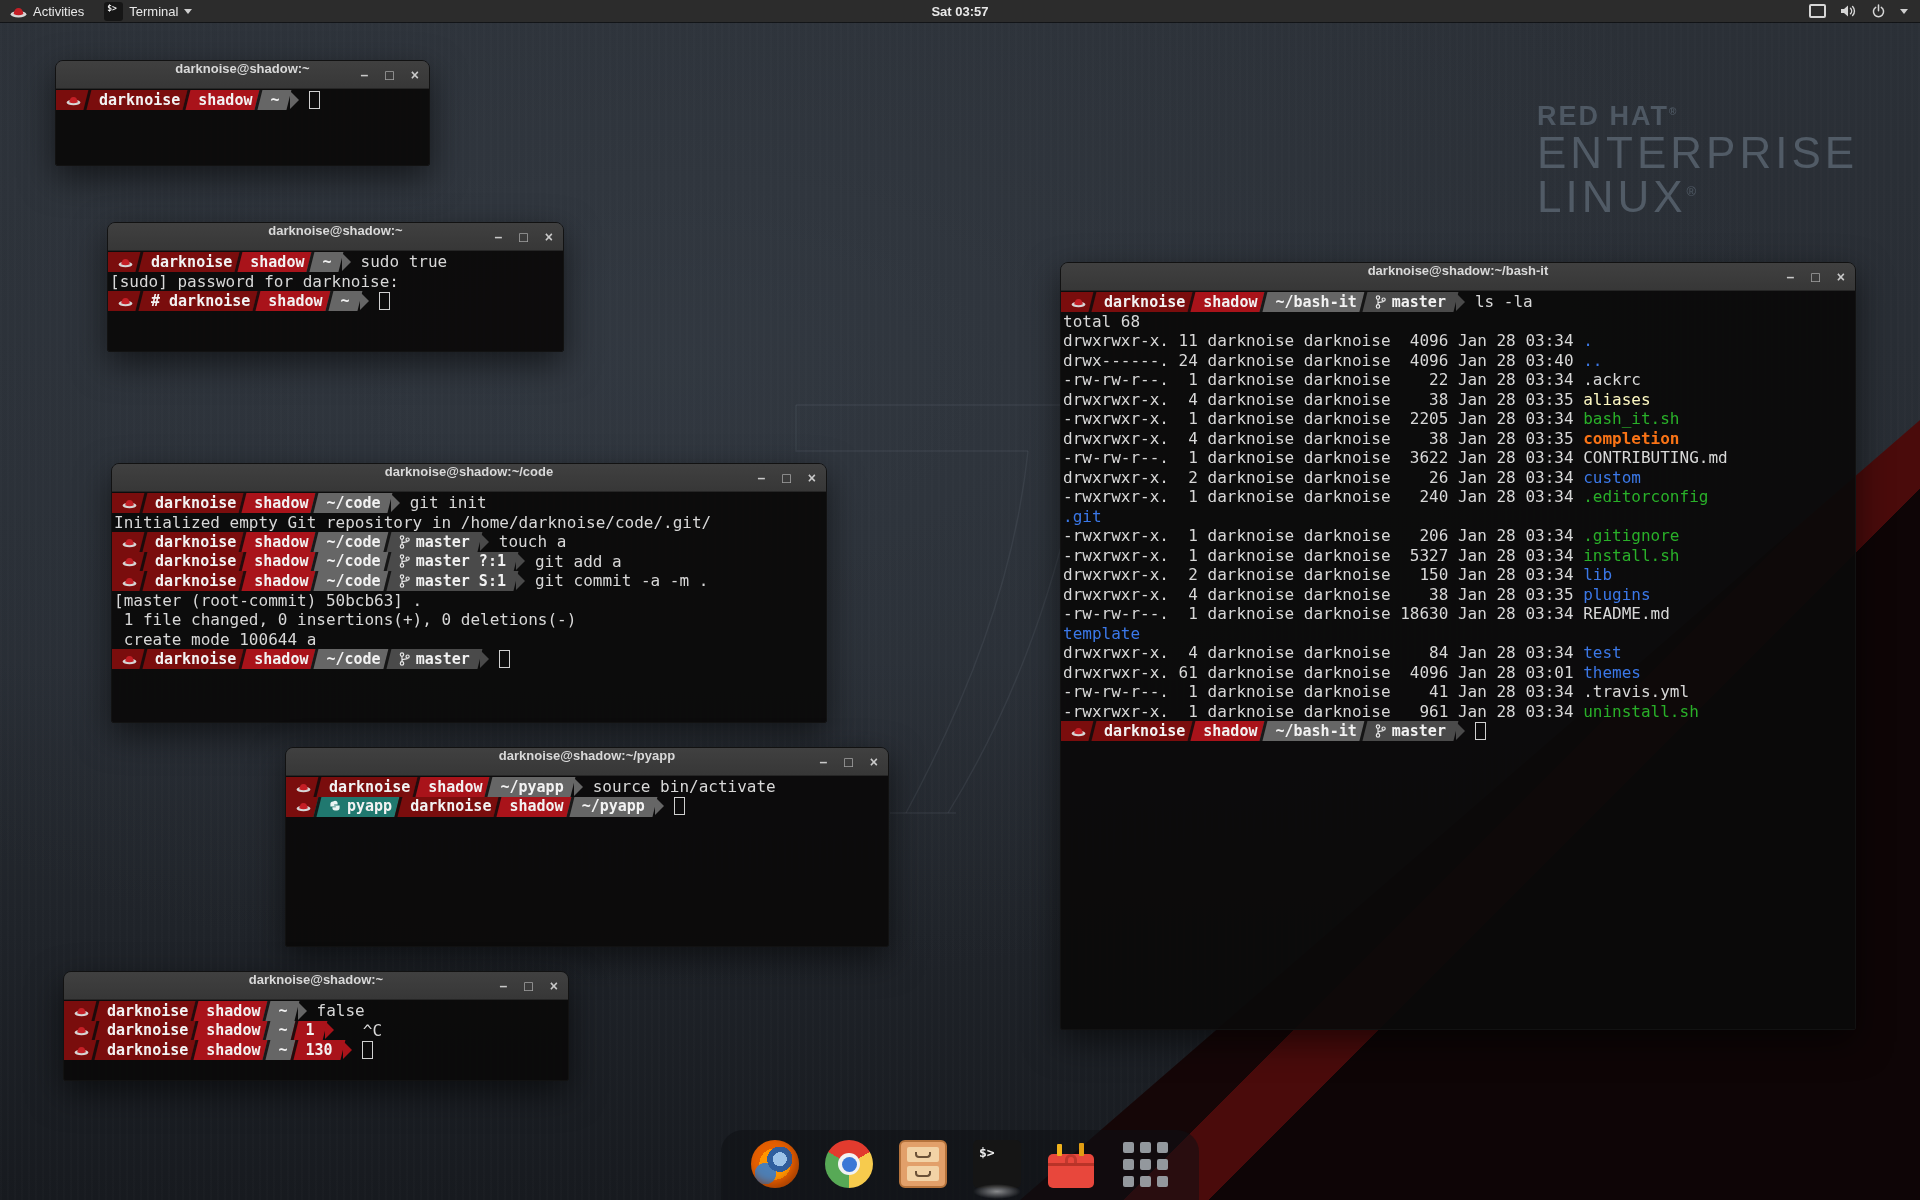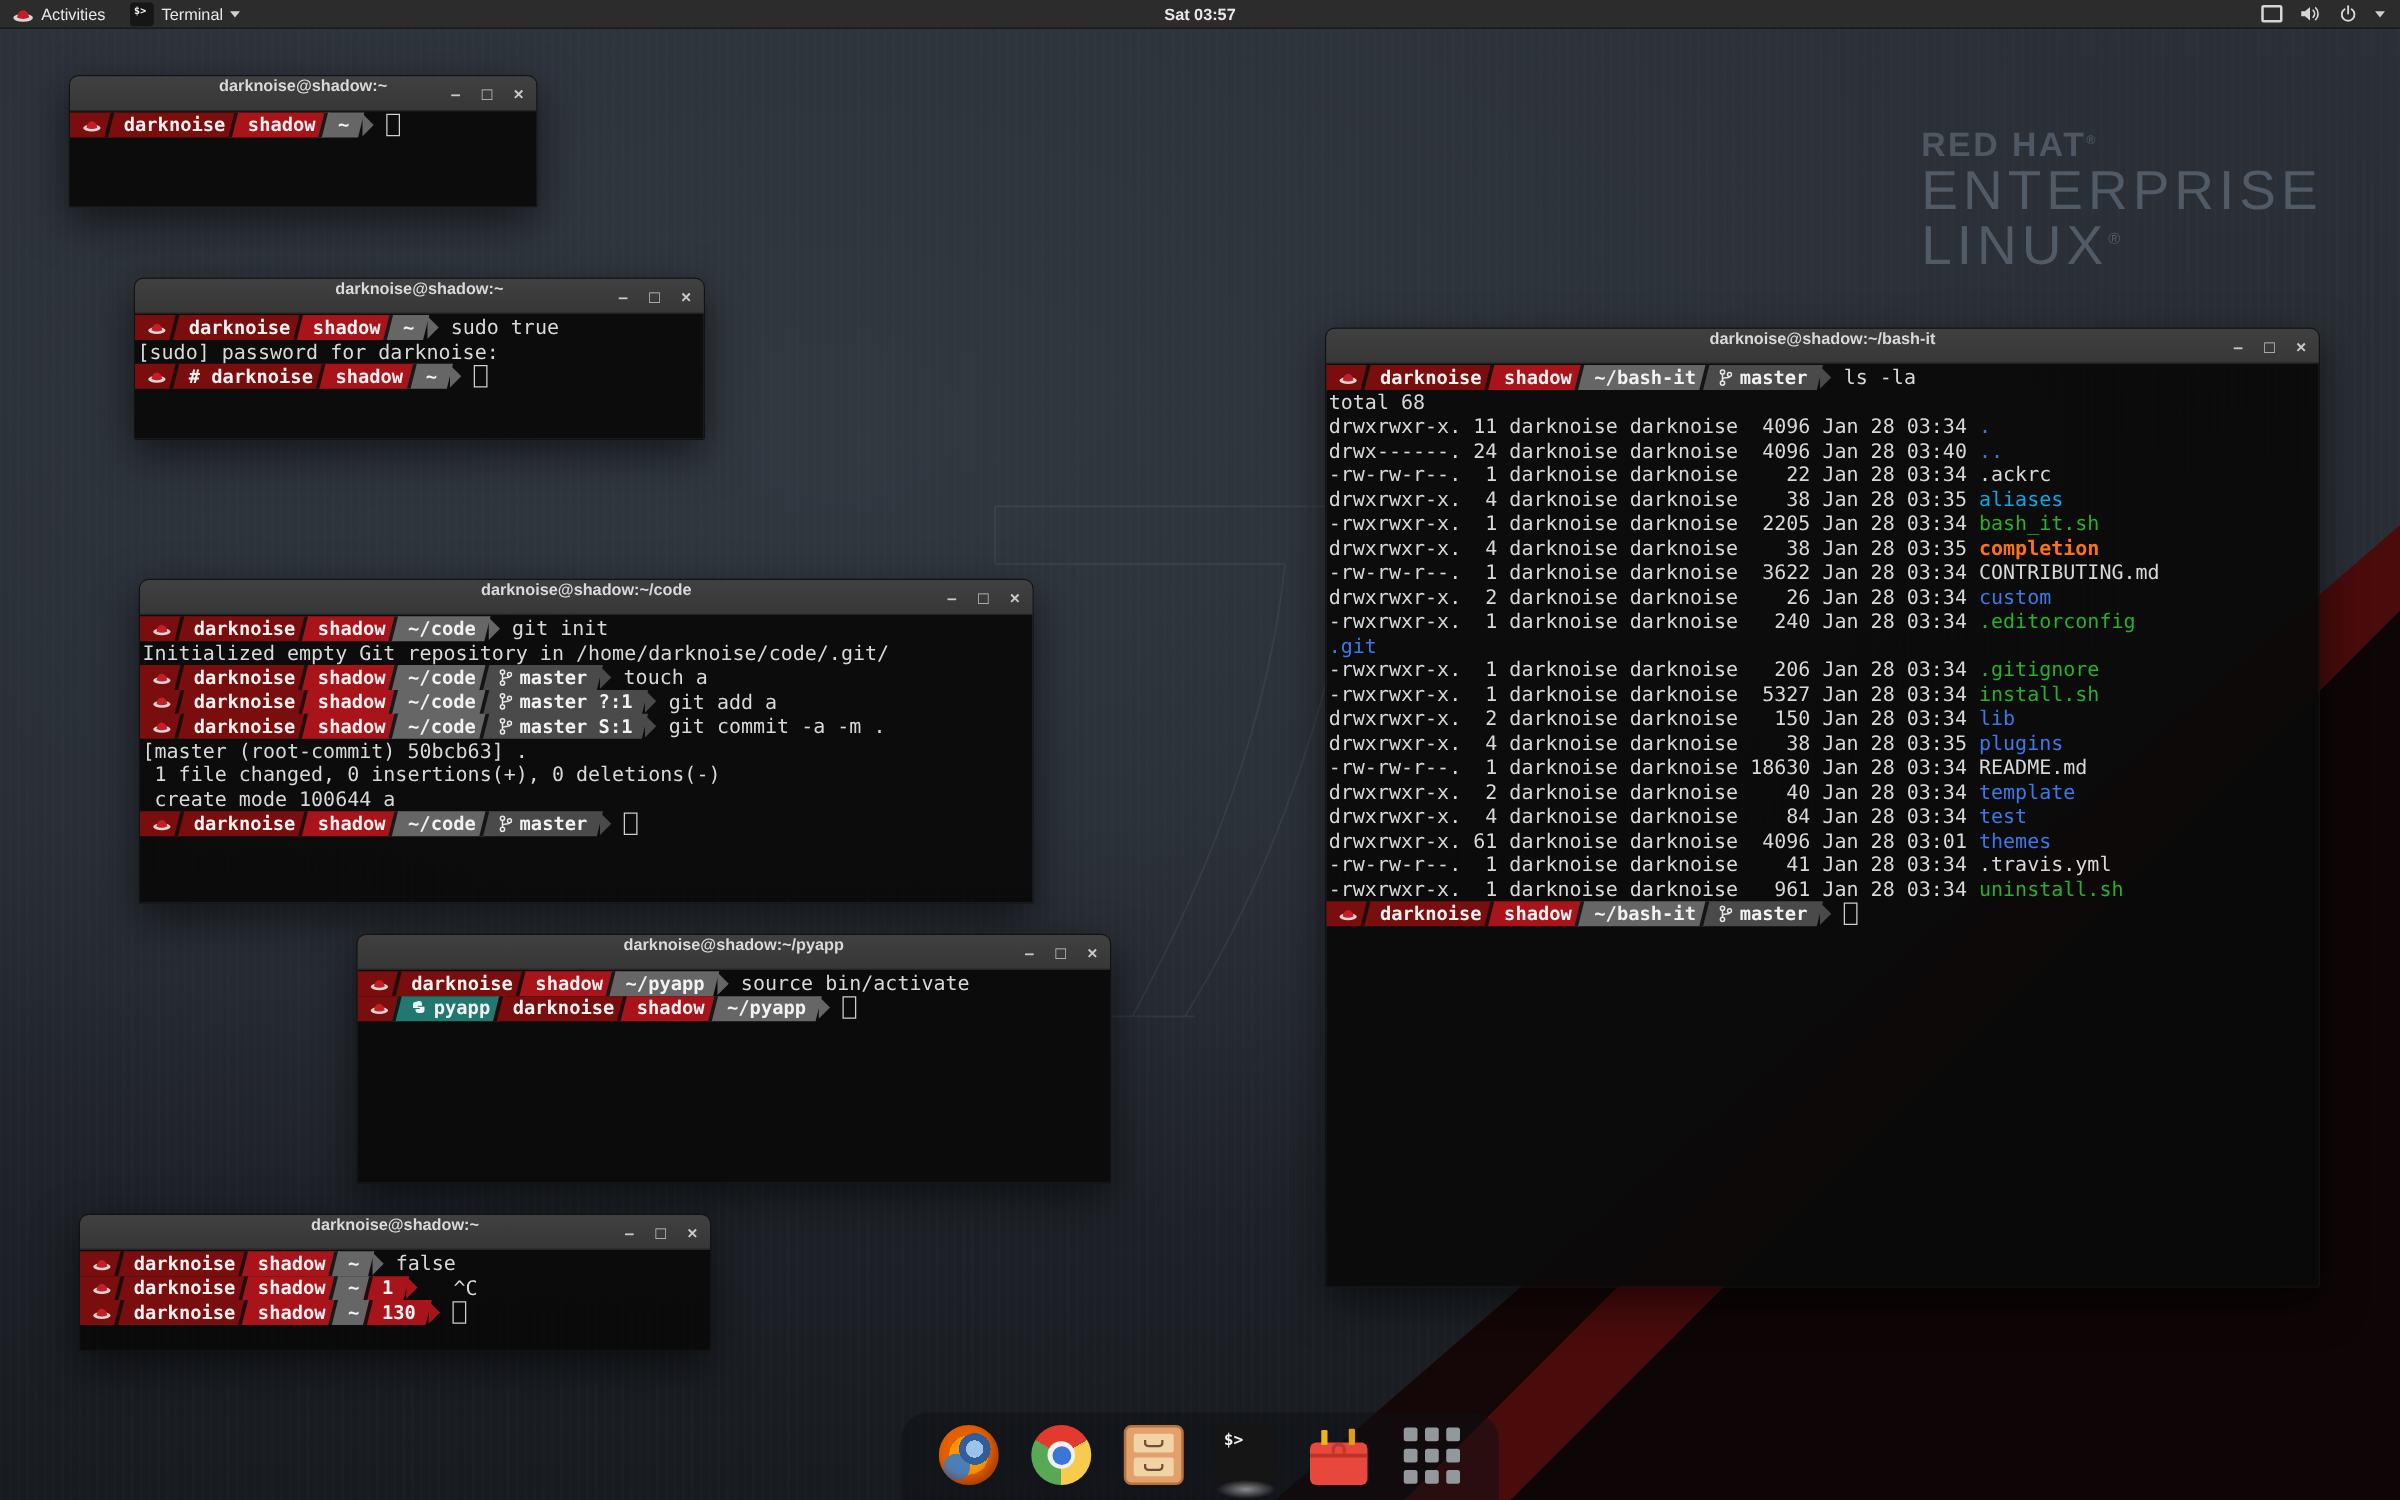--- a/index.html
+++ b/index.html
@@ -387,33 +387,33 @@
     <circle cx="3" cy="2.6" r="1.7" fill="none" stroke="#e8e8e8" stroke-width="1.2"></circle>
     <circle cx="3" cy="11.4" r="1.7" fill="none" stroke="#e8e8e8" stroke-width="1.2"></circle>
     <circle cx="8.6" cy="4.6" r="1.6" fill="none" stroke="#e8e8e8" stroke-width="1.2"></circle>
     <path d="M3 4.4 V9.6 M3 8.4 C3 6.6 8.6 7.6 8.6 6.3" fill="none" stroke="#e8e8e8" stroke-width="1.2"></path>
   </svg>
 <span>master</span></span></span><span class="seg-arrow" style="border-left-color: rgb(74, 74, 74);"></span><span class="cmd">ls -la</span></div>
       <div class="tline"><span class="out">total 68</span></div>
       <div class="tline"><span class="out">drwxrwxr-x. 11 darknoise darknoise  4096 Jan 28 03:34 </span><span class="out" style="color: rgb(59, 120, 232);">.</span></div>
       <div class="tline"><span class="out">drwx------. 24 darknoise darknoise  4096 Jan 28 03:40 </span><span class="out" style="color: rgb(59, 120, 232);">..</span></div>
       <div class="tline"><span class="out">-rw-rw-r--.  1 darknoise darknoise    22 Jan 28 03:34 </span><span class="out" style="color: rgb(216, 216, 216);">.ackrc</span></div>
-      <div class="tline"><span class="out">drwxrwxr-x.  4 darknoise darknoise    38 Jan 28 03:35 </span><span class="out" style="color: #0ea5e9;">aliases</span></div>
+      <div class="tline"><span class="out">drwxrwxr-x.  4 darknoise darknoise    38 Jan 28 03:35 </span><span class="out" style="color: #fef9c3;">aliases</span></div>
       <div class="tline"><span class="out">-rwxrwxr-x.  1 darknoise darknoise  2205 Jan 28 03:34 </span><span class="out" style="color: rgb(41, 176, 41);">bash_it.sh</span></div>
       <div class="tline"><span class="out">drwxrwxr-x.  4 darknoise darknoise    38 Jan 28 03:35 </span><span class="out" style="color: #f97316; font-weight: bold;">completion</span></div>
       <div class="tline"><span class="out">-rw-rw-r--.  1 darknoise darknoise  3622 Jan 28 03:34 </span><span class="out" style="color: rgb(216, 216, 216);">CONTRIBUTING.md</span></div>
       <div class="tline"><span class="out">drwxrwxr-x.  2 darknoise darknoise    26 Jan 28 03:34 </span><span class="out" style="color: rgb(59, 120, 232);">custom</span></div>
       <div class="tline"><span class="out">-rwxrwxr-x.  1 darknoise darknoise   240 Jan 28 03:34 </span><span class="out" style="color: rgb(41, 176, 41);">.editorconfig</span></div>
       <div class="tline"><span class="out" style="color: rgb(59, 120, 232);">.git</span></div>
       <div class="tline"><span class="out">-rwxrwxr-x.  1 darknoise darknoise   206 Jan 28 03:34 </span><span class="out" style="color: rgb(41, 176, 41);">.gitignore</span></div>
       <div class="tline"><span class="out">-rwxrwxr-x.  1 darknoise darknoise  5327 Jan 28 03:34 </span><span class="out" style="color: rgb(41, 176, 41);">install.sh</span></div>
       <div class="tline"><span class="out">drwxrwxr-x.  2 darknoise darknoise   150 Jan 28 03:34 </span><span class="out" style="color: rgb(59, 120, 232);">lib</span></div>
       <div class="tline"><span class="out">drwxrwxr-x.  4 darknoise darknoise    38 Jan 28 03:35 </span><span class="out" style="color: rgb(59, 120, 232);">plugins</span></div>
       <div class="tline"><span class="out">-rw-rw-r--.  1 darknoise darknoise 18630 Jan 28 03:34 </span><span class="out" style="color: rgb(216, 216, 216);">README.md</span></div>
-      <div class="tline"><span class="out">drwxrwxr-x.  2 darknoise darknoise    40 Jan 28 03:34 </span><span class="out" style="color: rgb(59, 120, 232);">template</span></div>
+      <div class="tline"><span class="out" style="color: rgb(59, 120, 232);">template</span></div>
       <div class="tline"><span class="out">drwxrwxr-x.  4 darknoise darknoise    84 Jan 28 03:34 </span><span class="out" style="color: rgb(59, 120, 232);">test</span></div>
       <div class="tline"><span class="out">drwxrwxr-x. 61 darknoise darknoise  4096 Jan 28 03:01 </span><span class="out" style="color: rgb(59, 120, 232);">themes</span></div>
       <div class="tline"><span class="out">-rw-rw-r--.  1 darknoise darknoise    41 Jan 28 03:34 </span><span class="out" style="color: rgb(216, 216, 216);">.travis.yml</span></div>
       <div class="tline"><span class="out">-rwxrwxr-x.  1 darknoise darknoise   961 Jan 28 03:34 </span><span class="out" style="color: rgb(41, 176, 41);">uninstall.sh</span></div>
       <div class="tline"><span class="seg first" style="--bg: #7a0d0d;"><span class="seg-in">
   <svg class="icon-svg" width="15" height="12" viewBox="0 0 16 12">
     <ellipse cx="8" cy="8.6" rx="7.4" ry="3" fill="#d6d6d6"></ellipse>
     <path d="M3.4 8.4 Q4.2 2.8 8 2.8 Q11.8 2.8 12.6 8.4 Q8 10.6 3.4 8.4 Z" fill="#c41f26"></path>
   </svg>
 </span></span><span class="seg" style="--bg: #7a0d0d;"><span class="seg-in"><span>darknoise</span></span></span><span class="seg" style="--bg: #a9131a;"><span class="seg-in"><span>shadow</span></span></span><span class="seg" style="--bg: #666666;"><span class="seg-in"><span>~/bash-it</span></span></span><span class="seg" style="--bg: #4a4a4a;"><span class="seg-in">

